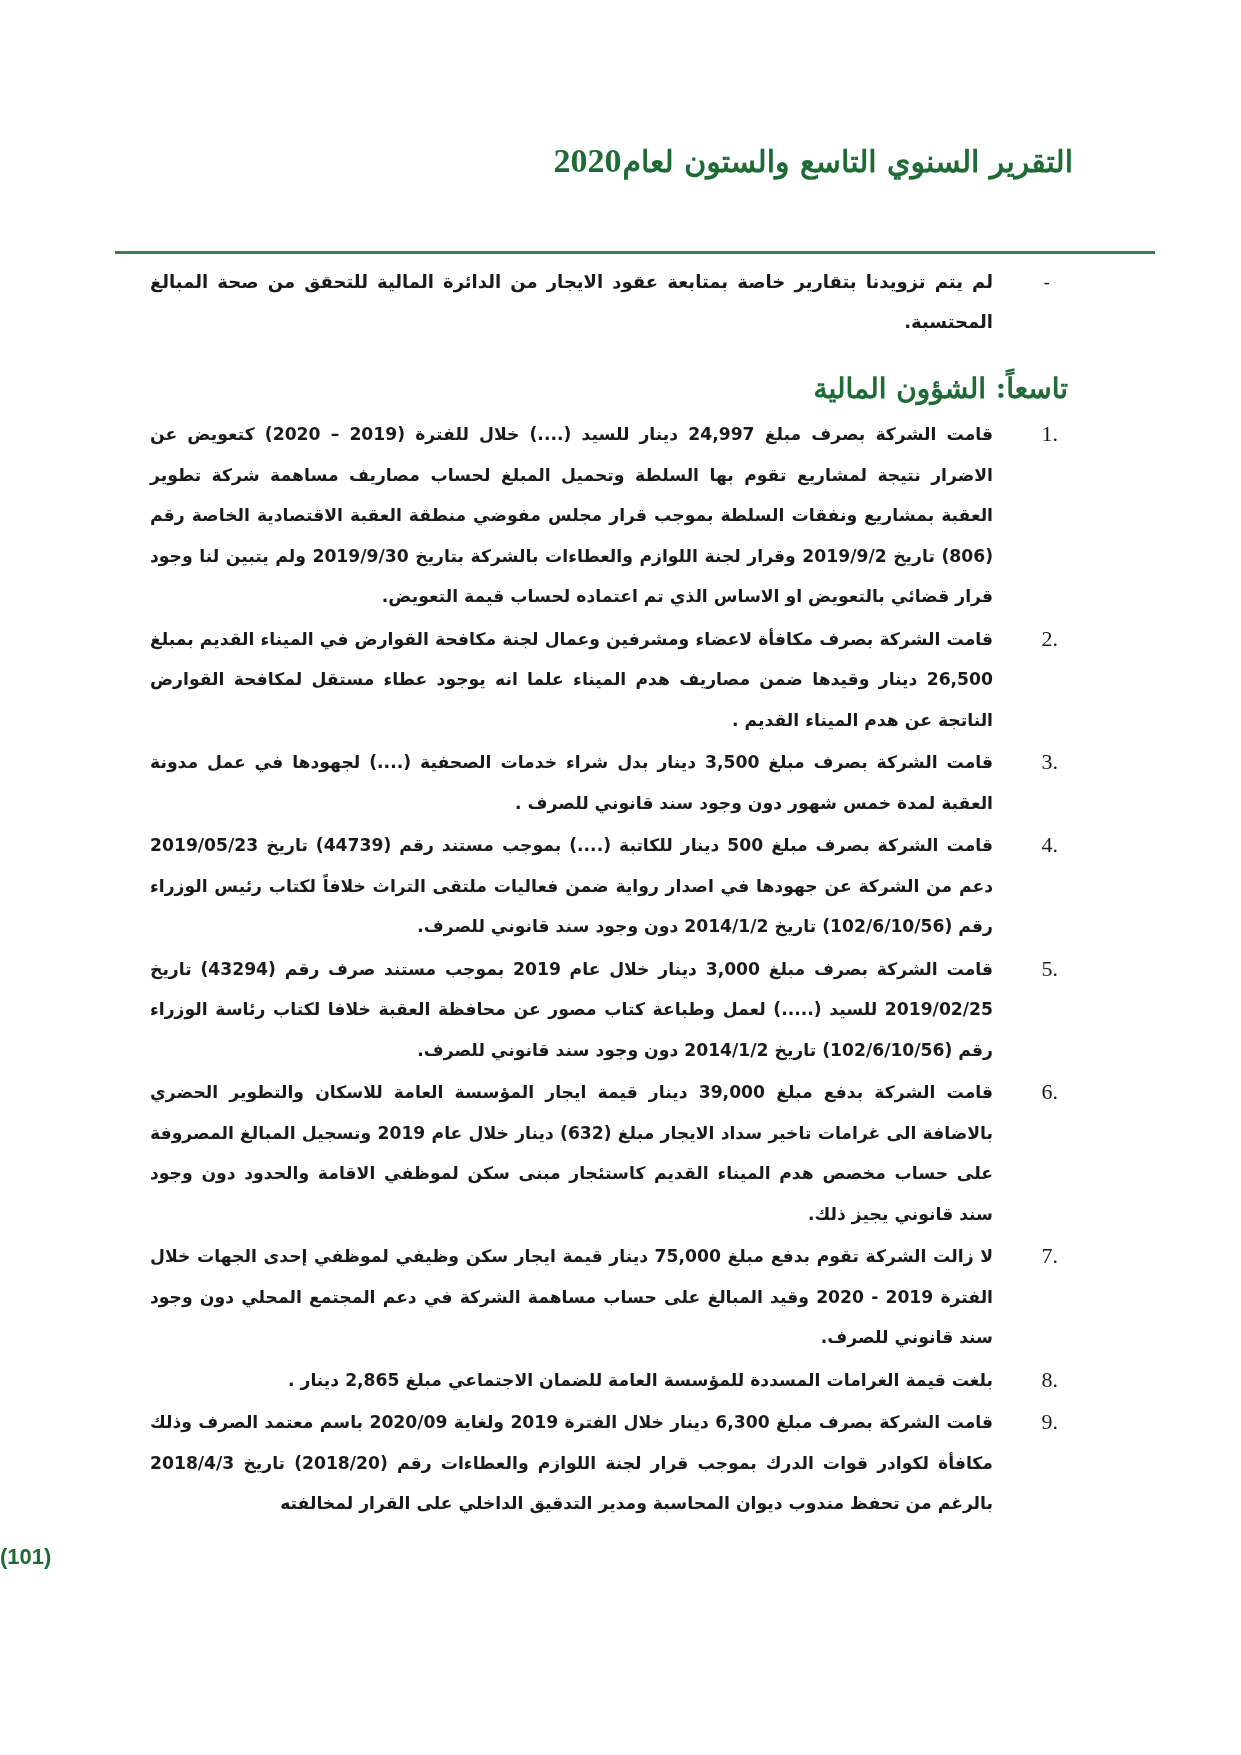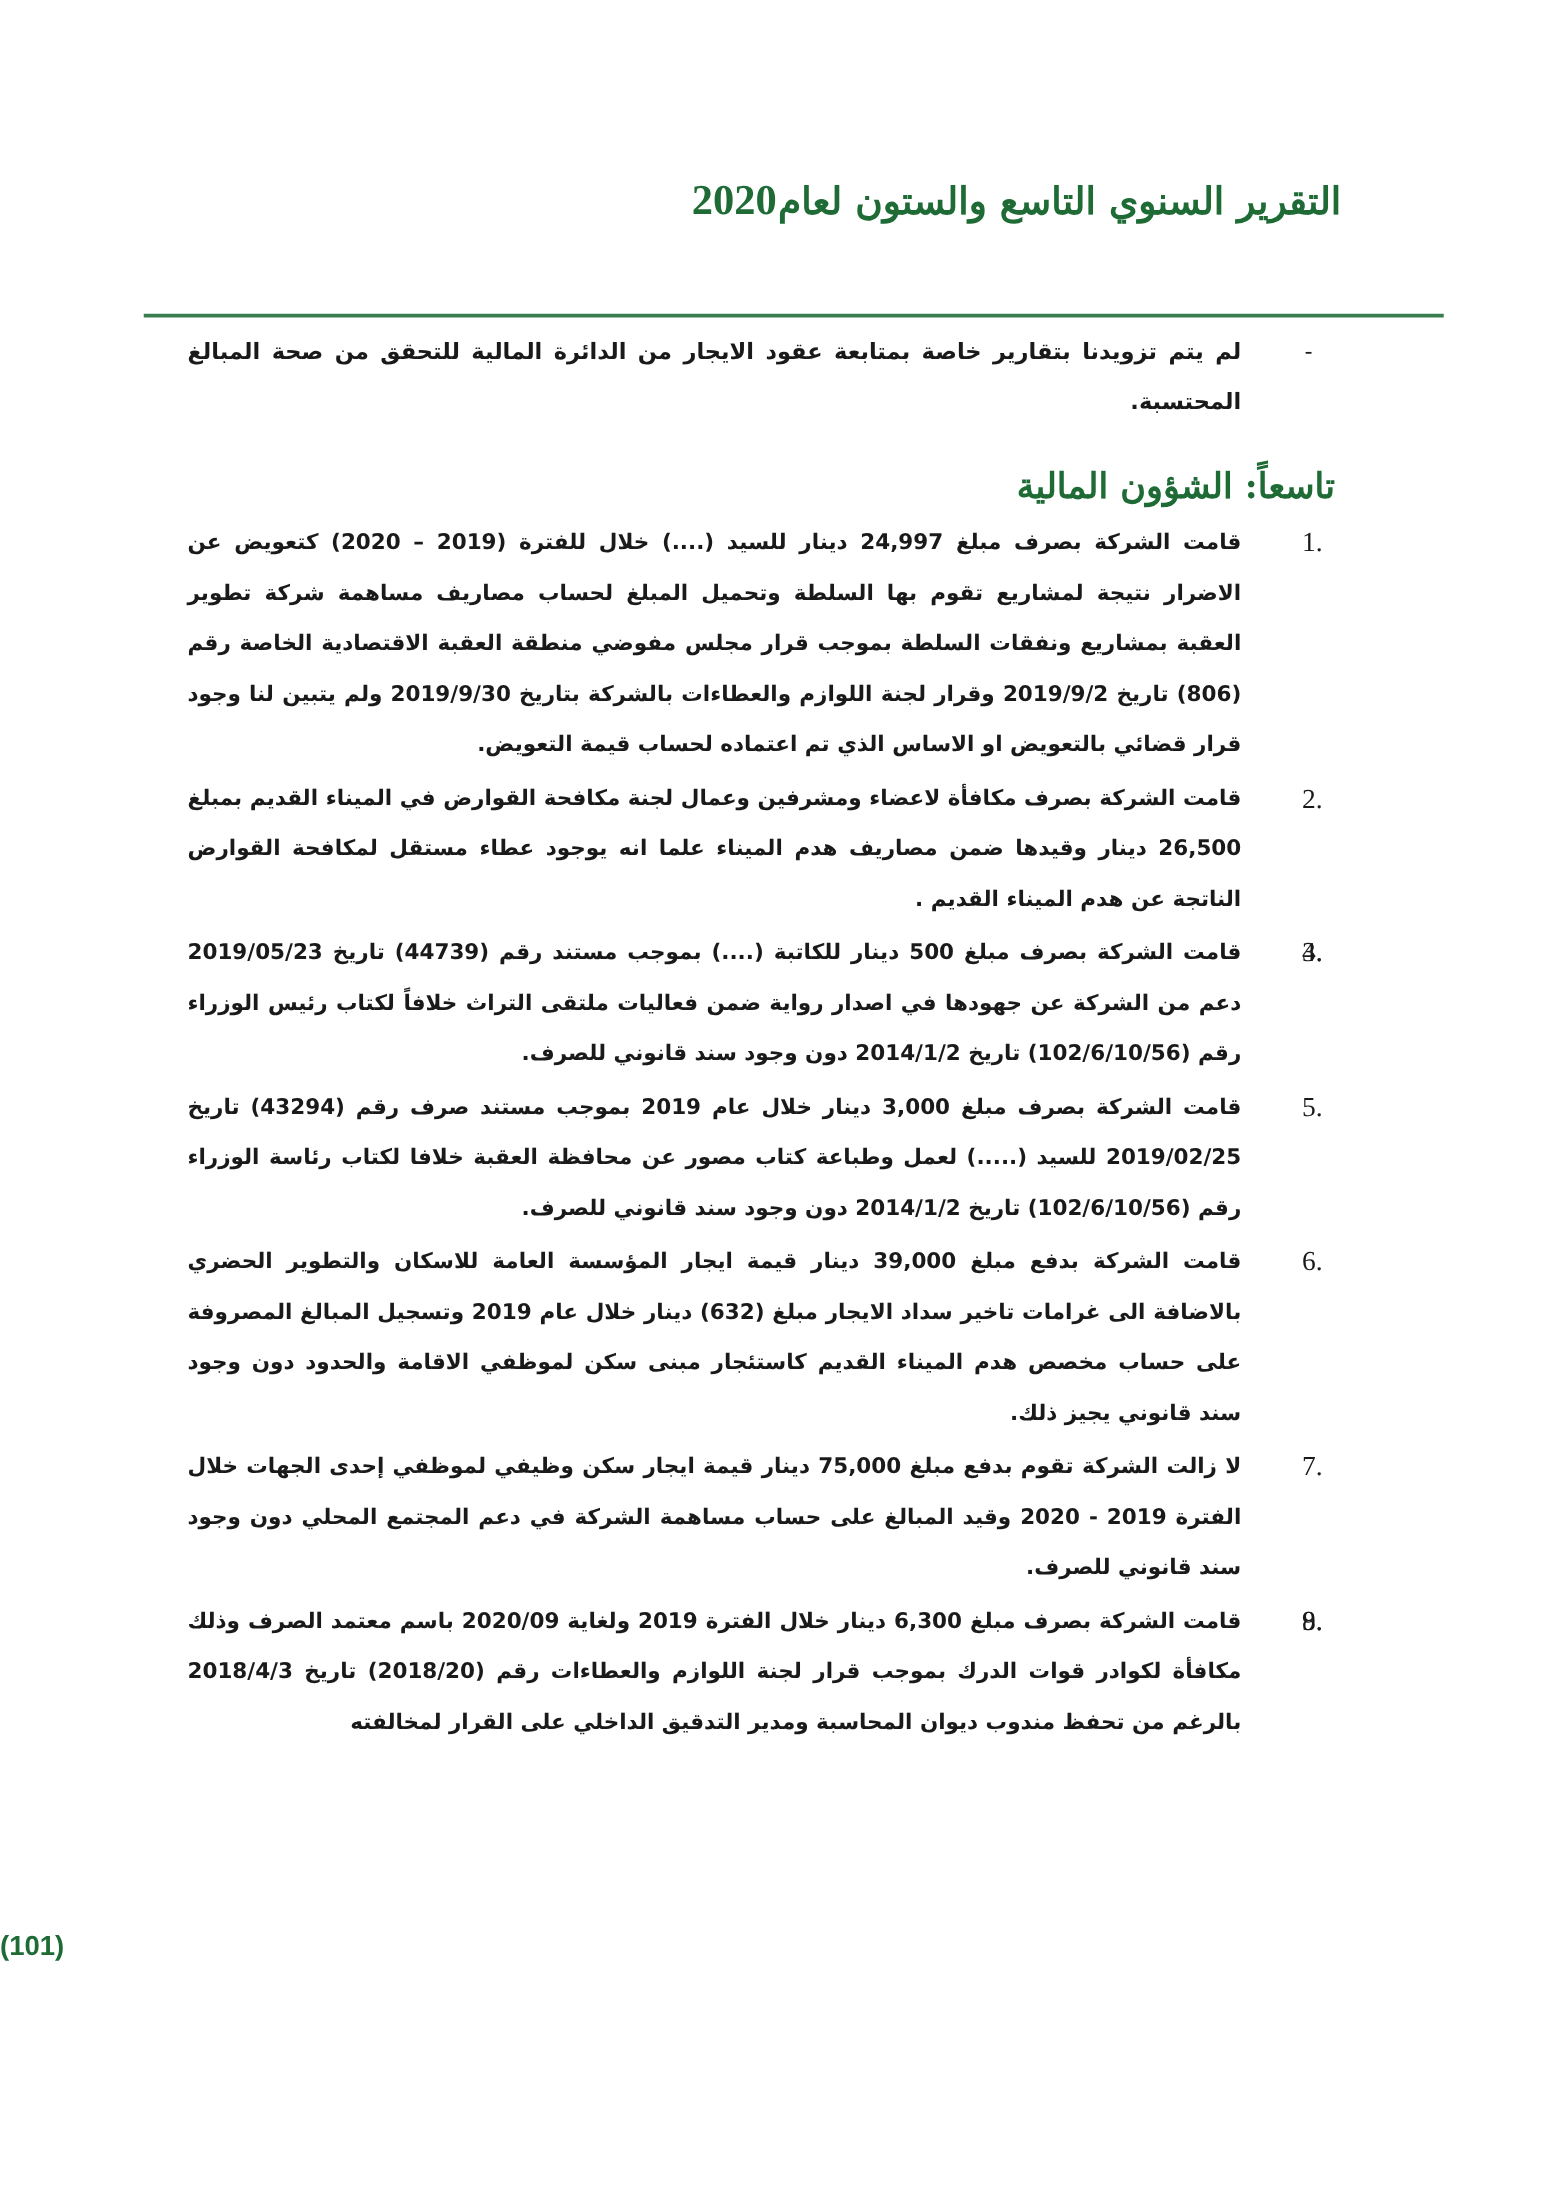--- a/index.html
+++ b/index.html
@@ -155,39 +155,41 @@
     <li class="finding">
       <span class="finding-num">1.</span>
       <span>قامت الشركة بصرف مبلغ 24,997 دينار للسيد (....) خلال للفترة (2019 – 2020) كتعويض عن الاضرار نتيجة لمشاريع تقوم بها السلطة وتحميل المبلغ لحساب مصاريف مساهمة شركة تطوير العقبة بمشاريع ونفقات السلطة بموجب قرار مجلس مفوضي منطقة العقبة الاقتصادية الخاصة رقم (806) تاريخ 2019/9/2 وقرار لجنة اللوازم والعطاءات بالشركة بتاريخ 2019/9/30 ولم يتبين لنا وجود قرار قضائي بالتعويض او الاساس الذي تم اعتماده لحساب قيمة التعويض.</span>
     </li>
     <li class="finding">
       <span class="finding-num">2.</span>
       <span>قامت الشركة بصرف مكافأة لاعضاء ومشرفين وعمال لجنة مكافحة القوارض في الميناء القديم بمبلغ 26,500 دينار وقيدها ضمن مصاريف هدم الميناء علما انه يوجود عطاء مستقل لمكافحة القوارض الناتجة عن هدم الميناء القديم .</span>
     </li>
     <li class="finding">
       <span class="finding-num">3.</span>
+      <span>قامت الشركة بصرف مبلغ 3,500 دينار بدل شراء خدمات الصحفية (....) لجهودها في عمل مدونة العقبة لمدة خمس شهور دون وجود سند قانوني للصرف .</span>
     </li>
     <li class="finding">
       <span class="finding-num">4.</span>
       <span>قامت الشركة بصرف مبلغ 500 دينار للكاتبة (....) بموجب مستند رقم (44739) تاريخ 2019/05/23 دعم من الشركة عن جهودها في اصدار رواية ضمن فعاليات ملتقى التراث خلافاً لكتاب رئيس الوزراء رقم (102/6/10/56) تاريخ 2014/1/2 دون وجود سند قانوني للصرف.</span>
     </li>
     <li class="finding">
       <span class="finding-num">5.</span>
       <span>قامت الشركة بصرف مبلغ 3,000 دينار خلال عام 2019 بموجب مستند صرف رقم (43294) تاريخ 2019/02/25 للسيد (.....) لعمل وطباعة كتاب مصور عن محافظة العقبة خلافا لكتاب رئاسة الوزراء رقم (102/6/10/56) تاريخ 2014/1/2 دون وجود سند قانوني للصرف.</span>
     </li>
     <li class="finding">
       <span class="finding-num">6.</span>
       <span>قامت الشركة بدفع مبلغ 39,000 دينار قيمة ايجار المؤسسة العامة للاسكان والتطوير الحضري بالاضافة الى غرامات تاخير سداد الايجار مبلغ (632) دينار خلال عام 2019 وتسجيل المبالغ المصروفة على حساب مخصص هدم الميناء القديم كاستئجار مبنى سكن لموظفي الاقامة والحدود دون وجود سند قانوني يجيز ذلك.</span>
     </li>
     <li class="finding">
       <span class="finding-num">7.</span>
       <span>لا زالت الشركة تقوم بدفع مبلغ 75,000 دينار قيمة ايجار سكن وظيفي لموظفي إحدى الجهات خلال الفترة 2019 - 2020 وقيد المبالغ على حساب مساهمة الشركة في دعم المجتمع المحلي دون وجود سند قانوني للصرف.</span>
     </li>
     <li class="finding">
       <span class="finding-num">8.</span>
+      <span>بلغت قيمة الغرامات المسددة للمؤسسة العامة للضمان الاجتماعي مبلغ 2,865 دينار .</span>
     </li>
     <li class="finding">
       <span class="finding-num">9.</span>
       <span>قامت الشركة بصرف مبلغ 6,300 دينار خلال الفترة 2019 ولغاية 2020/09 باسم معتمد الصرف وذلك مكافأة لكوادر قوات الدرك بموجب قرار لجنة اللوازم والعطاءات رقم (2018/20) تاريخ 2018/4/3 بالرغم من تحفظ مندوب ديوان المحاسبة ومدير التدقيق الداخلي على القرار لمخالفته</span>
     </li>
   </ol>
 </div>
 
 <div class="page-number">(101)</div>
 

